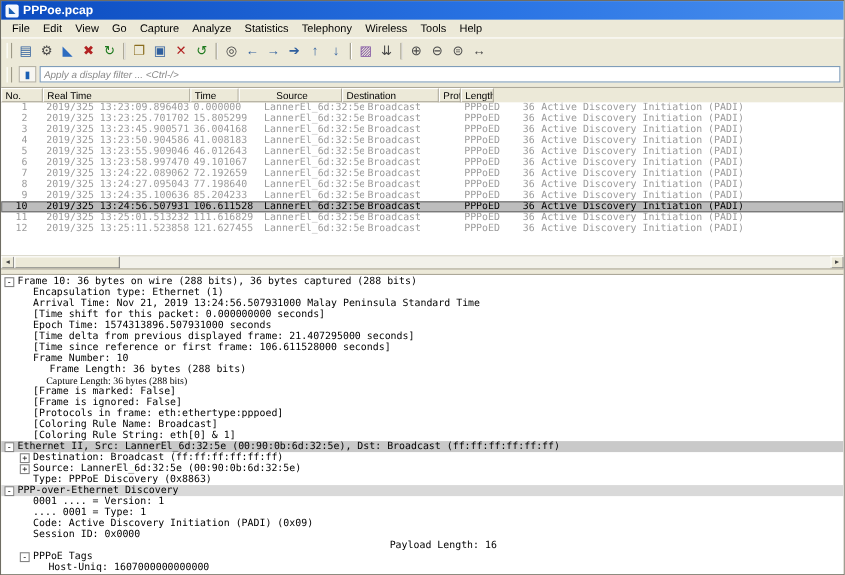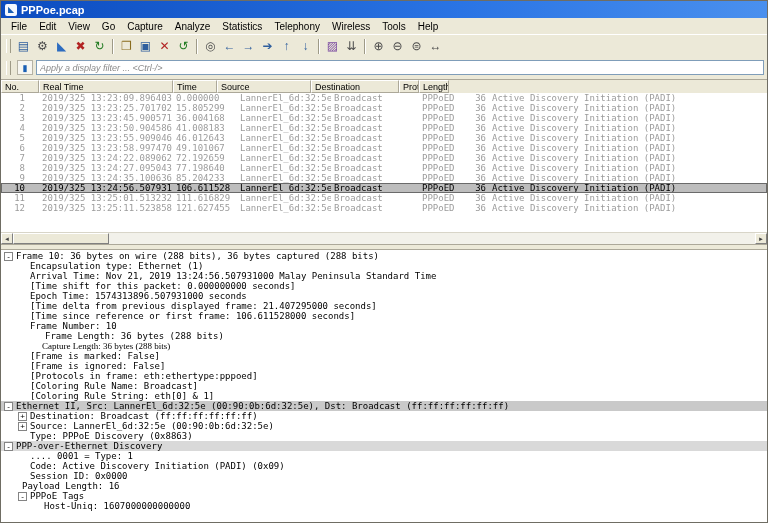--- a/index.html
+++ b/index.html
@@ -135,21 +135,21 @@
     <span class="grip"></span>
     <span class="filter-book">▮</span>
     <input class="filter-input" placeholder="Apply a display filter ... &lt;Ctrl-/&gt;" style="">
   </div>
 
   <div class="plist">
     <div class="phead" id="phead">
         <div class="hcell" style="width: 38px;">No.</div>
         <div class="hcell" style="width: 134px;">Real Time</div>
         <div class="hcell" style="width: 44px;">Time</div>
-        <div class="hcell" style="width: 94px;">Source</div>
+        <div class="hcell" style="width: 94px; text-align: center;">Source</div>
         <div class="hcell" style="width: 88px;">Destination</div>
         <div class="hcell" style="width: 20px;">Protocol</div>
         <div class="hcell" style="width: 30px;">Length</div>
       </div>
     <div class="prows" id="prows">
         <div class="prow">
           <div class="pcell c0" style="width: 38px;">1</div>
           <div class="pcell c1" style="width: 134px;">2019/325 13:23:09.896403</div>
           <div class="pcell c2" style="width: 64px;">0.000000</div>
           <div class="pcell c3" style="width: 94px;">LannerEl_6d:32:5e</div>
@@ -343,29 +343,32 @@
         <span>Source: LannerEl_6d:32:5e (00:90:0b:6d:32:5e)</span>
       </div>
       <div class="dline" style="padding-left: 29px;">
         <span>Type: PPPoE Discovery (0x8863)</span>
       </div>
       <div class="dline hl-soft" style="padding-left: 3px;">
         <span class="expander">-</span>
         <span>PPP-over-Ethernet Discovery</span>
       </div>
       <div class="dline" style="padding-left: 29px;">
+        <span>0001 .... = Version: 1</span>
+      </div>
+      <div class="dline" style="padding-left: 29px;">
         <span>.... 0001 = Type: 1</span>
       </div>
       <div class="dline" style="padding-left: 29px;">
         <span>Code: Active Discovery Initiation (PADI) (0x09)</span>
       </div>
       <div class="dline" style="padding-left: 29px;">
         <span>Session ID: 0x0000</span>
       </div>
-      <div class="dline" style="padding-left: 21px;">
+      <div class="dline" style="padding-left: 38px; justify-content: center;">
         <span>Payload Length: 16</span>
       </div>
       <div class="dline" style="padding-left: 17px;">
         <span class="expander">-</span>
         <span>PPPoE Tags</span>
       </div>
       <div class="dline" style="padding-left: 43px;">
         <span>Host-Uniq: 1607000000000000</span>
       </div>
     </div>

